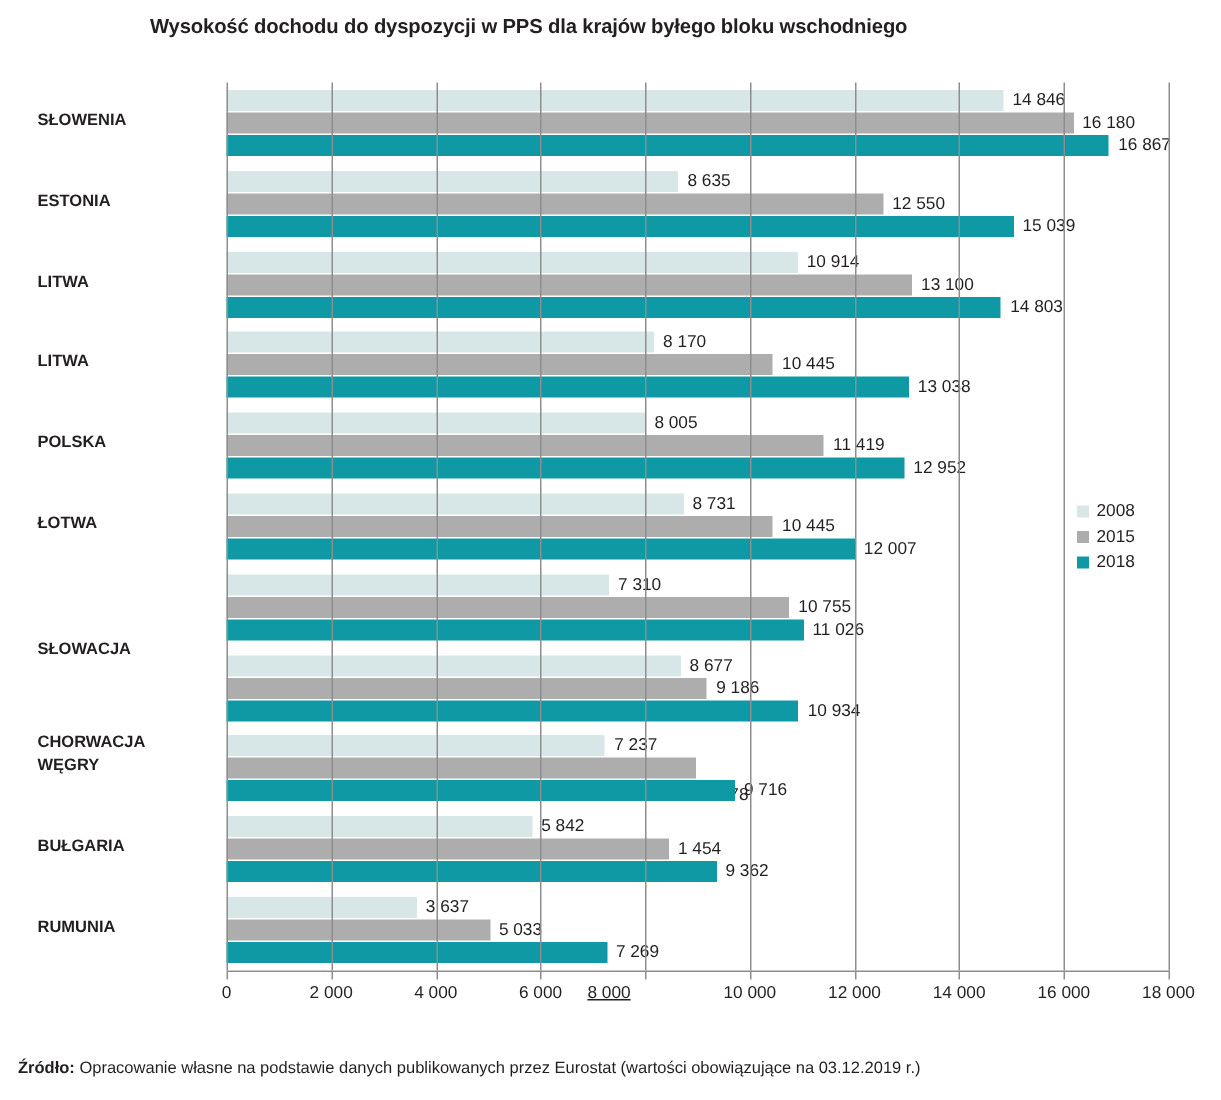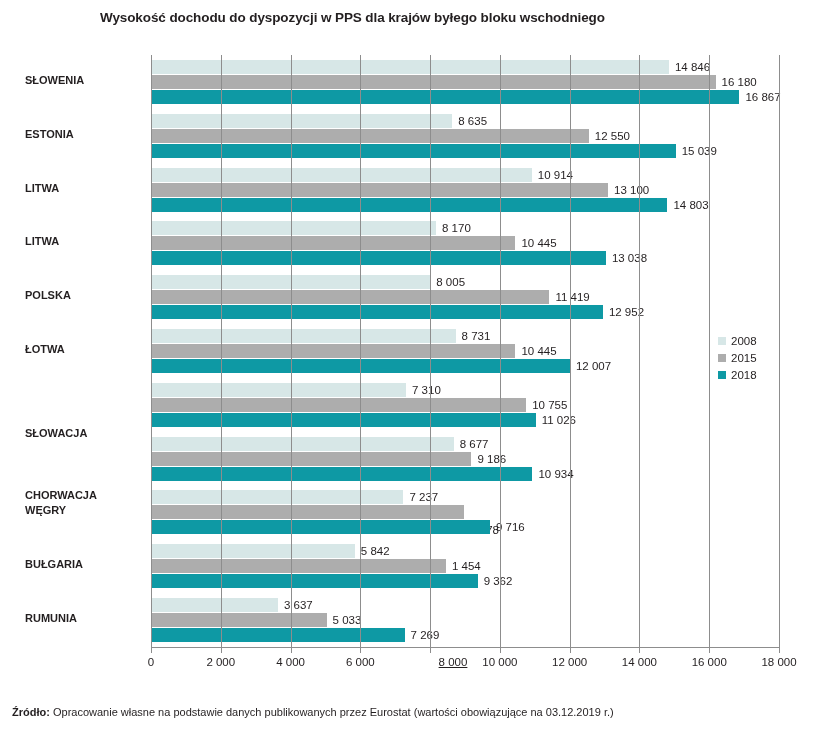--- a/index.html
+++ b/index.html
@@ -179,21 +179,21 @@
 <div id="xaxis-host">
     <div class="tick" style="left: 151px;"></div>
     <div class="xlabel" style="left: 151px;">0</div>
     <div class="tick" style="left: 220.778px;"></div>
     <div class="xlabel" style="left: 220.778px;">2 000</div>
     <div class="tick" style="left: 290.556px;"></div>
     <div class="xlabel" style="left: 290.556px;">4 000</div>
     <div class="tick" style="left: 360.333px;"></div>
     <div class="xlabel" style="left: 360.333px;">6 000</div>
     <div class="tick" style="left: 430.111px;"></div>
-    <div class="xlabel" style="left: 453px; text-decoration: underline;">8 000</div>
+    <div class="xlabel" style="left: 406px; text-decoration: underline;">8 000</div>
     <div class="tick" style="left: 499.889px;"></div>
     <div class="xlabel" style="left: 499.889px;">10 000</div>
     <div class="tick" style="left: 569.667px;"></div>
     <div class="xlabel" style="left: 569.667px;">12 000</div>
     <div class="tick" style="left: 639.444px;"></div>
     <div class="xlabel" style="left: 639.444px;">14 000</div>
     <div class="tick" style="left: 709.222px;"></div>
     <div class="xlabel" style="left: 709.222px;">16 000</div>
     <div class="tick" style="left: 779px;"></div>
     <div class="xlabel" style="left: 779px;">18 000</div>

